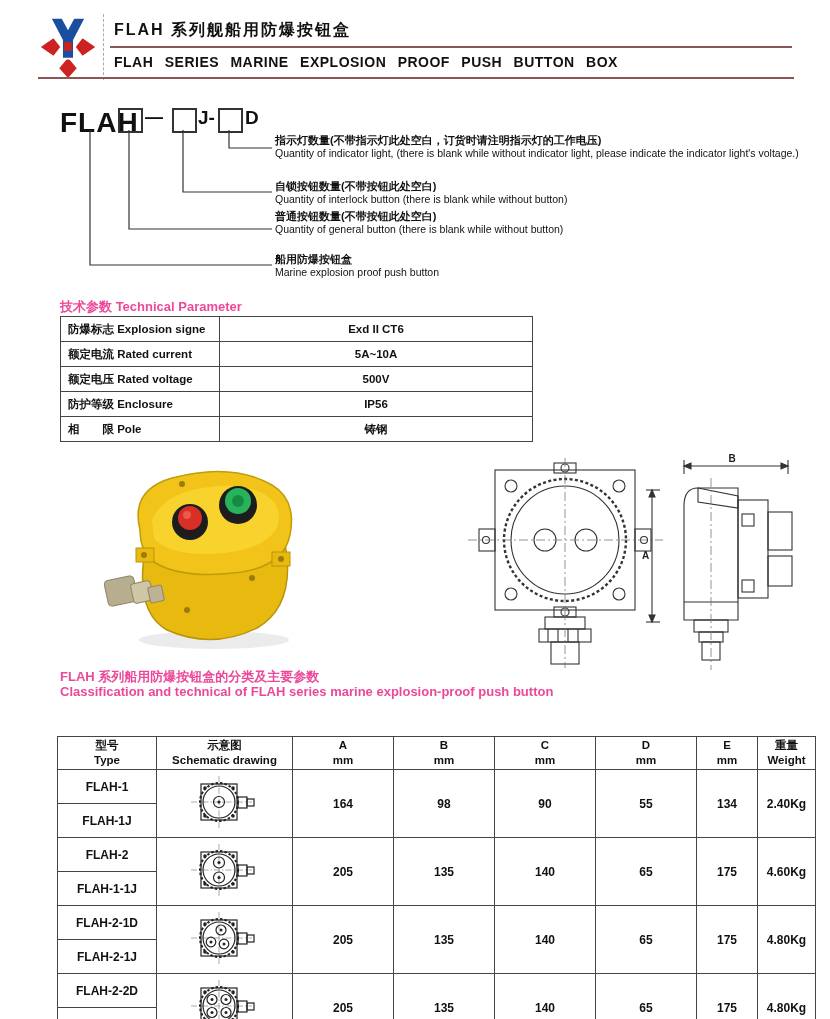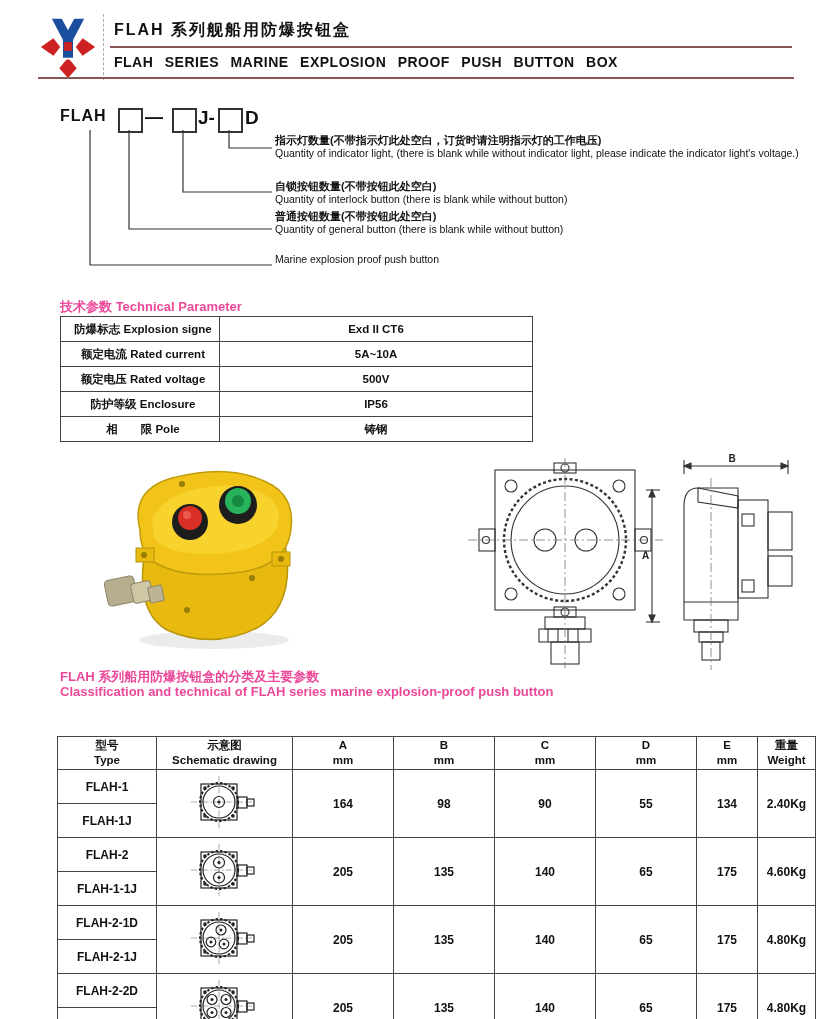--- a/index.html
+++ b/index.html
@@ -8,41 +8,41 @@
   .abs{position:absolute;}
 
   
   .logo-divider{left:103px;top:14px;height:66px;border-left:1px dashed #aaa;}
   .title-zh{left:114px;top:20px;font-size:16px;font-weight:700;letter-spacing:2px;text-align:right;}
   .rule1{left:110px;top:46px;width:682px;height:2px;background:#8a5555;}
   .title-en{left:114px;top:54px;font-size:14px;font-weight:700;letter-spacing:.5px;word-spacing:7px;white-space:nowrap;}
   .rule2{left:38px;top:77px;width:756px;height:2px;background:#8a5555;}
 
   
-  .mc-prefix{left:60px;top:107px;font-size:16px;font-weight:700;letter-spacing:1px;}
+  .mc-prefix{left:60px;top:107px;font-size:28px;font-weight:700;letter-spacing:1px;}
   .mc-box{width:21px;height:21px;border:2px solid #333;top:108px;}
   .mc-b1{left:118px;} .mc-b2{left:172px;} .mc-b3{left:218px;}
   .mc-dash{left:145px;top:107px;font-size:18px;font-weight:700;}
   .mc-j{left:198px;top:107px;font-size:19px;font-weight:700;}
   .mc-d{left:245px;top:107px;font-size:19px;font-weight:700;}
   .leader-svg{left:60px;top:128px;pointer-events:none;}
 
   .anno{left:275px;width:548px;}
   .anno .zh{font-size:11px;font-weight:700;line-height:13px;}
   .anno .en{font-size:10.5px;line-height:12.5px;}
   .anno1{top:134px;} .anno2{top:180px;} .anno3{top:210px;} .anno4{top:253px;}
 
   
   .orange{color:#ec4899;font-weight:700;}
   .tech-head{left:60px;top:298px;font-size:13px;}
   table{border-collapse:collapse;}
   td,th{border:1px solid #444;}
   .tech-table{left:60px;top:316px;}
   .tech-table td{height:22px;font-size:11.5px;font-weight:700;}
-  .tech-table .lbl{width:150px;padding-left:7px;text-align:center;}
+  .tech-table .lbl{width:150px;padding-left:7px;text-align:left;}
   .tech-table .val{width:310px;text-align:center;}
 
   
   .photo-svg{left:92px;top:460px;}
   .front-svg{left:468px;top:458px;}
   .side-svg{left:638px;top:452px;}
 
   
   .class-head-zh{left:60px;top:668px;font-size:13px;}
   .class-head-en{left:60px;top:684px;font-size:13px;}
@@ -96,20 +96,21 @@
   </div>
   <div class="abs anno anno2">
     <div class="zh">自锁按钮数量(不带按钮此处空白)</div>
     <div class="en">Quantity of interlock button (there is blank while without button)</div>
   </div>
   <div class="abs anno anno3">
     <div class="zh">普通按钮数量(不带按钮此处空白)</div>
     <div class="en">Quantity of general button (there is blank while without button)</div>
   </div>
   <div class="abs anno anno4">
+    <div class="zh">船用防爆按钮盒</div>
     <div class="en">Marine explosion proof push button</div>
   </div>
 
   <div class="abs orange tech-head">
     <span>技术参数</span>
     <span>Technical Parameter</span>
   </div>
   <table class="abs tech-table">
     <tbody>
       <tr>

